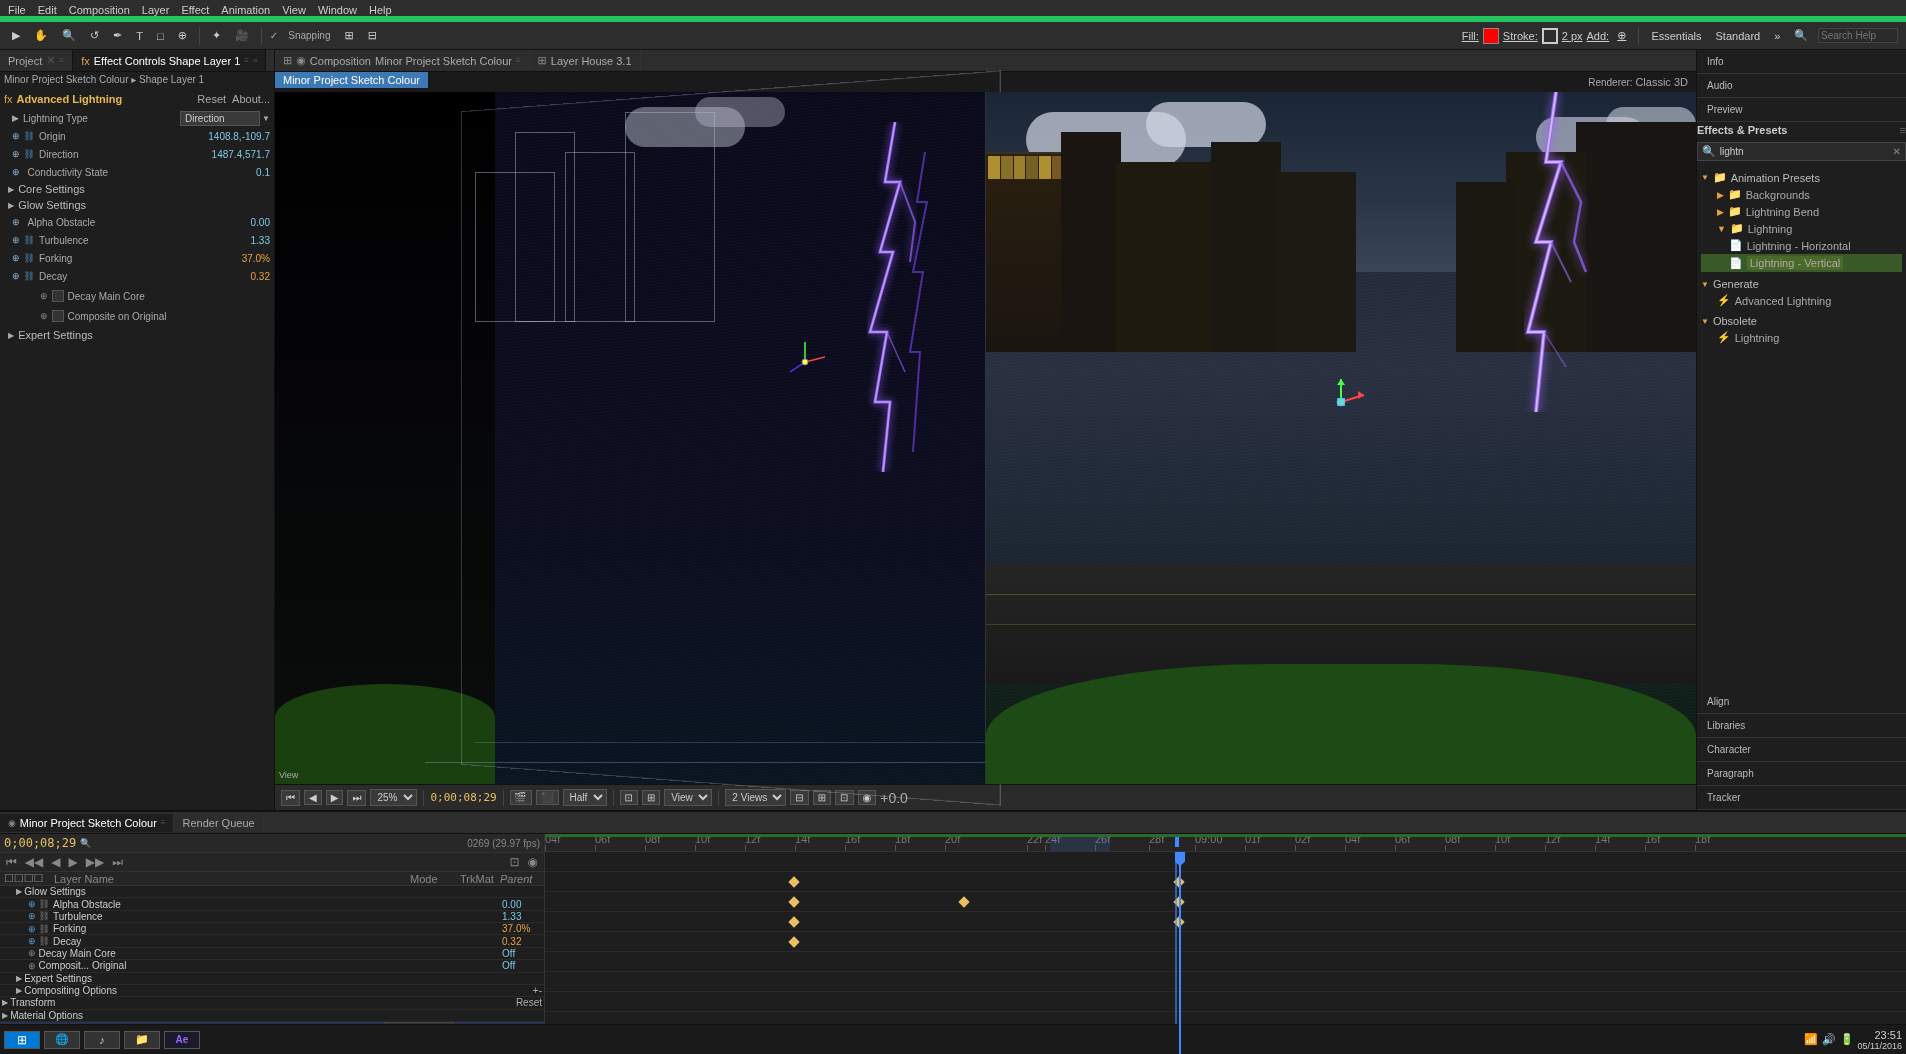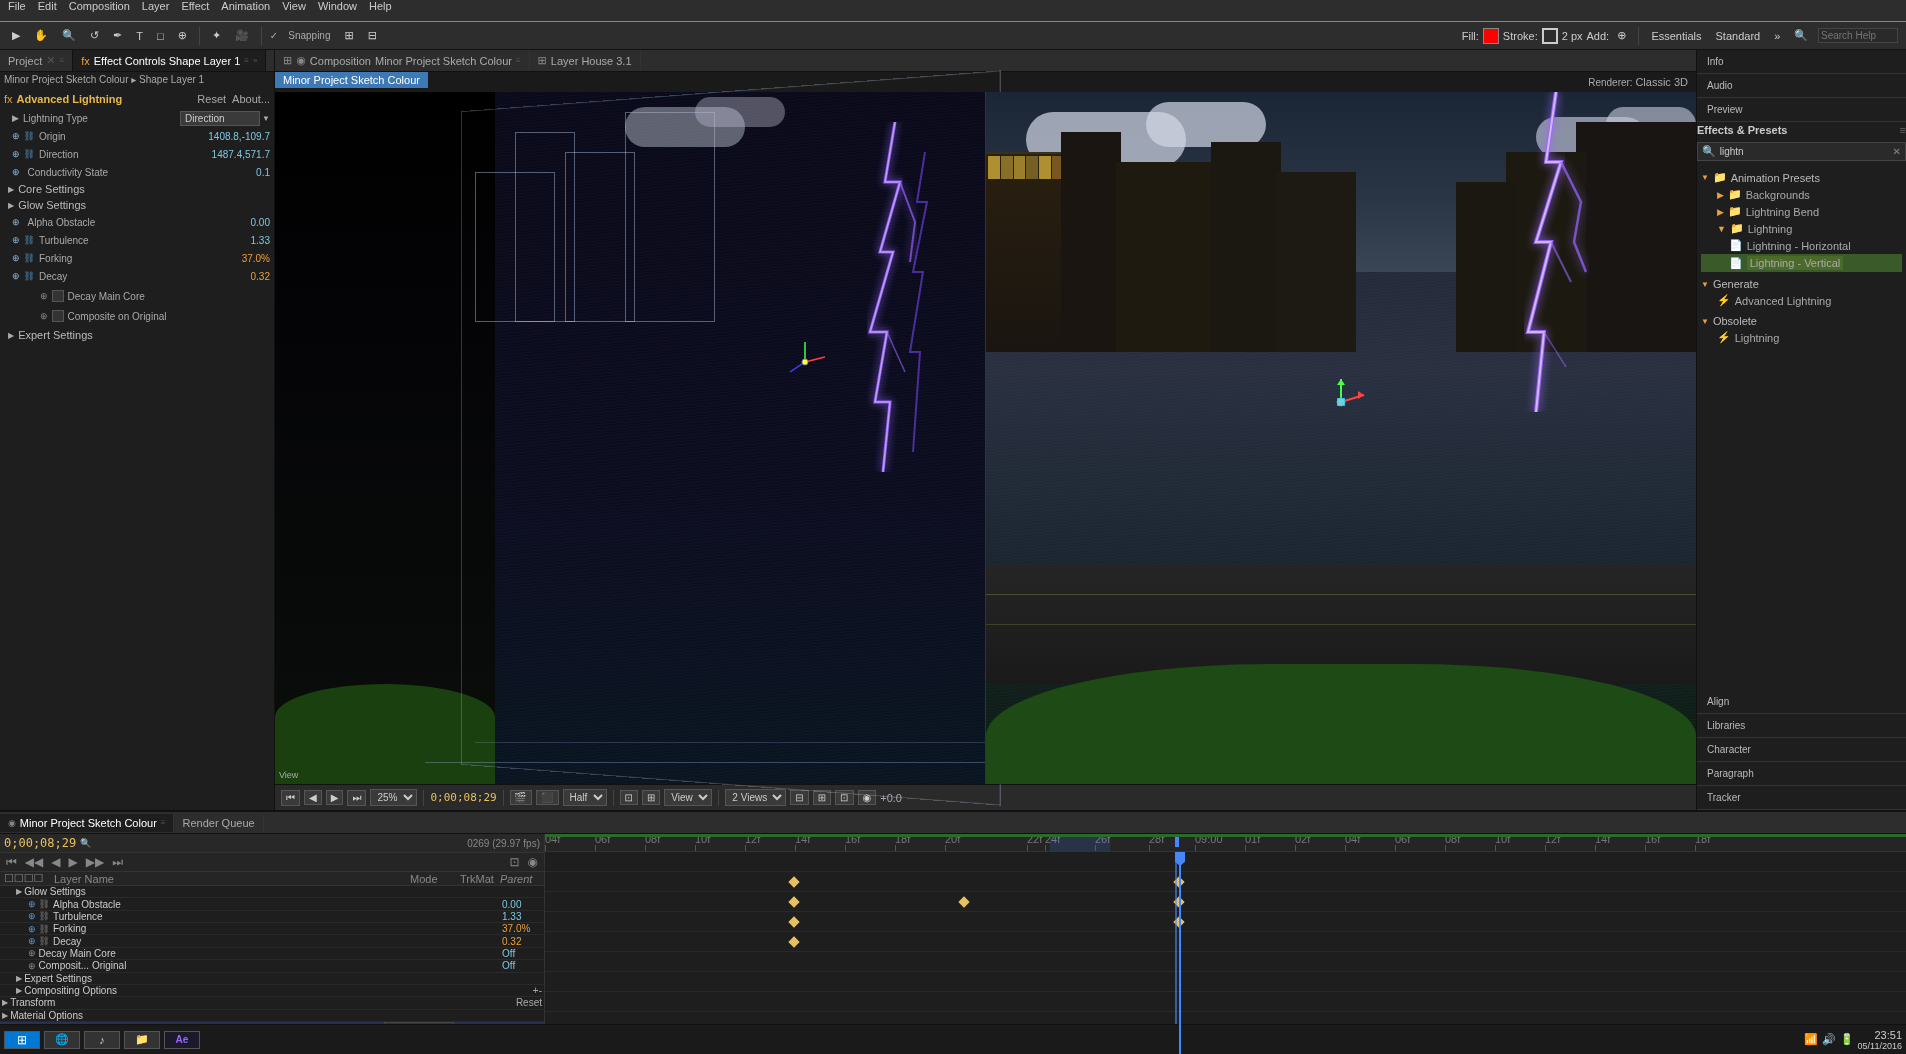--- a/index.html
+++ b/index.html
@@ -3,40 +3,40 @@
   <meta charset="utf-8">
   <style>
     * { box-sizing: border-box; margin: 0; padding: 0; font-family: Arial, sans-serif; font-size: 11px; }
     body { background: #1a1a1a; color: #ccc; overflow: hidden; width: 1906px; height: 1054px; }
 
     
     #menu-bar {
       background: #2d2d2d;
       height: 22px;
       display: flex;
-      align-items: flex-start;
+      align-items: flex-end;
       padding: 0 8px;
-      border-bottom: 1px solid #22c55e;
+      border-bottom: 6px solid #22c55e;
       gap: 12px;
     }
     #menu-bar span { color: #ccc; cursor: pointer; font-size: 11px; }
 
     
     #toolbar {
       background: #2d2d2d;
       height: 28px;
       display: flex;
       align-items: center;
       padding: 0 8px;
       border-bottom: 1px solid #111;
       gap: 6px;
     }
     .toolbar-item { color: #ccc; font-size: 11px; cursor: pointer; padding: 2px 4px; }
     .toolbar-separator { width: 1px; height: 18px; background: #444; margin: 0 2px; }
-    .toolbar-fill { display: flex; align-items: center; gap: 4px; margin-left: auto; }
+    .toolbar-fill { display: flex; align-items: center; gap: 4px; margin-left: auto; text-decoration: underline; }
     .fill-color { width: 16px; height: 16px; background: red; border: 1px solid #888; }
     .stroke-box { width: 16px; height: 16px; background: transparent; border: 2px solid #ccc; }
 
     
     #main-layout {
       display: flex;
       height: calc(1054px - 22px - 28px - 22px); 
     }
 
     
@@ -937,21 +937,21 @@
           <option>View</option>
         </select>
         <div class="ctrl-separator"></div>
         <select class="ctrl-select">
           <option>2 Views</option>
         </select>
         <span class="ctrl-btn">⊟</span>
         <span class="ctrl-btn">⊞</span>
         <span class="ctrl-btn">⊡</span>
         <span class="ctrl-btn">◉</span>
-        <span style="color:#aaa;font-size:11px;">+0.0</span>
+        <span style="color:#aaa;font-size:14px;">+0.0</span>
       </div>
     </div>
   </div>
 
   <div id="right-panel">
 
     <div class="right-section">
       <div class="rp-section-title">Info</div>
     </div>
     <div class="right-section">

